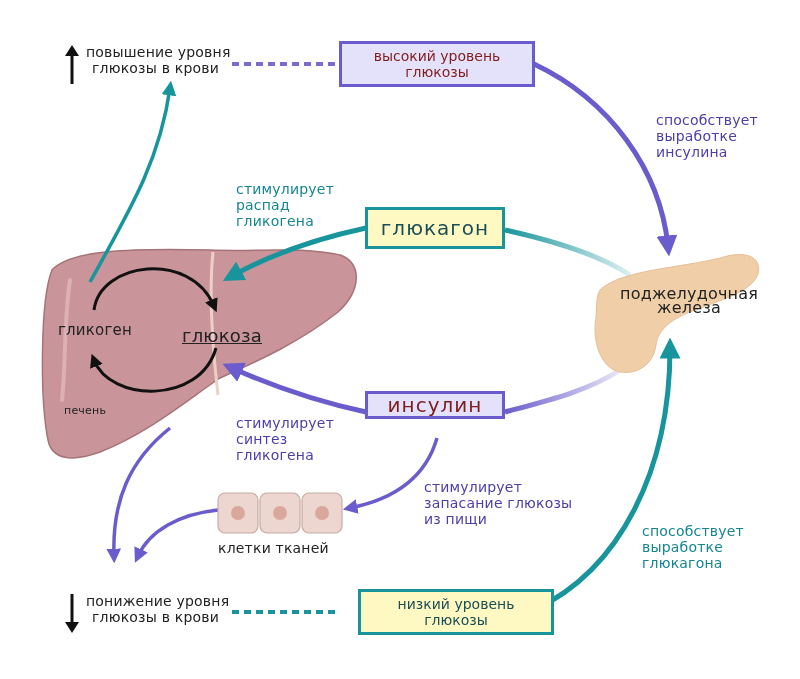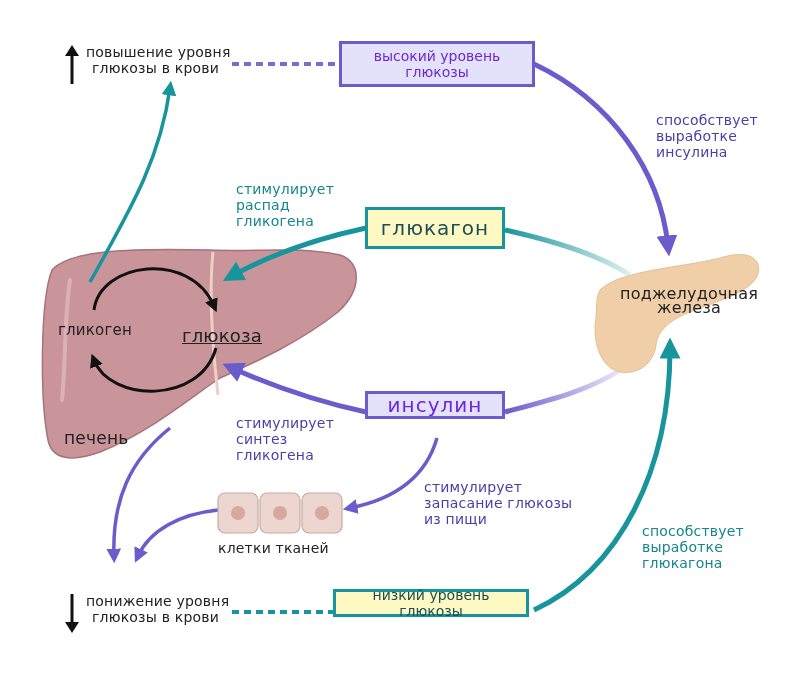--- a/index.html
+++ b/index.html
@@ -5,21 +5,21 @@
   html, body { margin: 0; padding: 0; background: #ffffff; }
   body { width: 800px; height: 679px; position: relative; overflow: hidden;
          font-family: "DejaVu Sans", sans-serif; }
   #diagram { position: absolute; left: 0; top: 0; width: 800px; height: 679px; }
   .lbl { position: absolute; line-height: 16px; font-size: 14px; letter-spacing: 0.2px; }
   .dark { color: #222222; }
   .purple { color: #4b3ea8; }
   .teal { color: #15868f; }
   .box { position: absolute; display: flex; flex-direction: column; align-items: center;
          justify-content: center; box-sizing: border-box; text-align: center; }
-  .box-purple { background: #e4e2fa; border: 3px solid #6a5ccc; color: #6d28d9; }
+  .box-purple { background: #e4e2fa; border: 3px solid #6a5ccc; color: #7f1d1d; }
   .box-teal { background: #fef9c3; border: 3px solid #18959c; color: #1a4d55; }
   .box .line { font-size: 14px; line-height: 16px; }
   .box.big .line { font-size: 20px; line-height: 22px; letter-spacing: 1px; }
   .tick-arrow { position: absolute; }
 </style>
 </head>
 <body>
 
 <svg id="diagram" viewBox="0 0 800 679" xmlns="http://www.w3.org/2000/svg">
   <defs>
@@ -99,21 +99,21 @@
 </svg>
 <div class="lbl dark" style="left:86px;top:593px;">
   <div>понижение уровня</div>
   <div style="padding-left:6px;">глюкозы в крови</div>
 </div>
 
 <div class="box box-purple" style="left:339px;top:41px;width:196px;height:46px;">
   <div class="line">высокий уровень</div>
   <div class="line">глюкозы</div>
 </div>
-<div class="box box-teal" style="left:333px;top:589px;width:196px;height:28px;">
+<div class="box box-teal" style="left:358px;top:589px;width:196px;height:46px;">
   <div class="line">низкий уровень</div>
   <div class="line">глюкозы</div>
 </div>
 <div class="box box-teal big" style="left:365px;top:207px;width:140px;height:42px;">
   <div class="line">глюкагон</div>
 </div>
 <div class="box box-purple big" style="left:365px;top:391px;width:140px;height:28px;">
   <div class="line">инсулин</div>
 </div>
 
@@ -138,18 +138,18 @@
   <div>гликогена</div>
 </div>
 <div class="lbl purple" style="left:424px;top:479px;">
   <div>стимулирует</div>
   <div>запасание глюкозы</div>
   <div>из пищи</div>
 </div>
 
 <div class="lbl dark" style="left:58px;top:322px;font-size:15px;">гликоген</div>
 <div class="lbl dark" style="left:182px;top:328px;font-size:18px;text-decoration:underline;">глюкоза</div>
-<div class="lbl dark" style="left:64px;top:403px;font-size:17px;margin-top:27px;">печень</div>
+<div class="lbl dark" style="left:64px;top:403px;font-size:11px;">печень</div>
 <div class="lbl dark" style="left:620px;top:287px;font-size:16px;line-height:14px;text-align:center;">
   <div>поджелудочная</div>
   <div>железа</div>
 </div>
 <div class="lbl dark" style="left:218px;top:540px;font-size:14px;">клетки тканей</div>
 
 </body></html>

